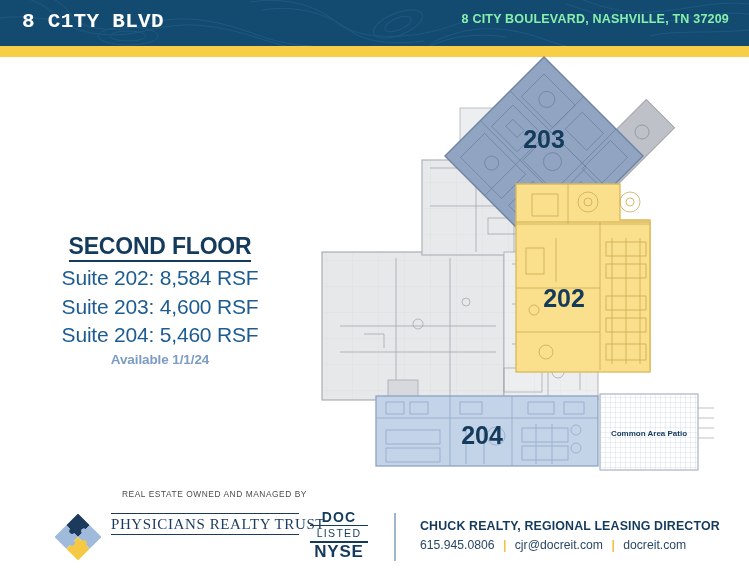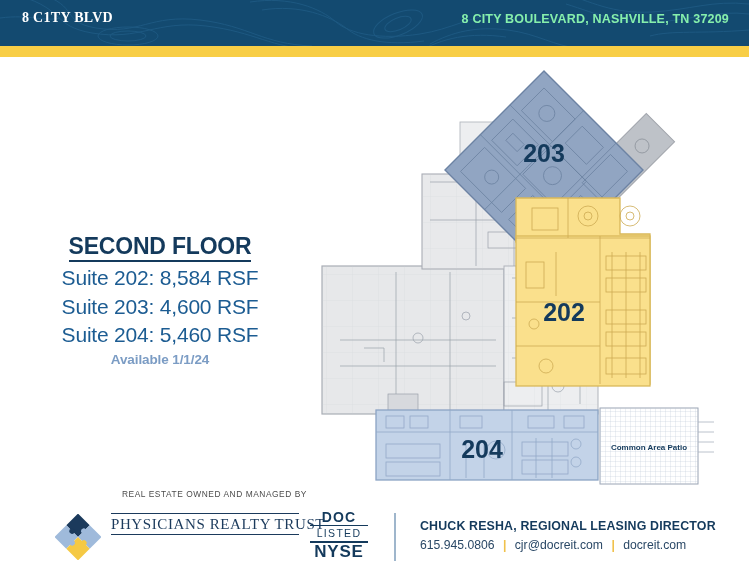--- a/index.html
+++ b/index.html
@@ -14,22 +14,22 @@
 
   
   .header{
     position:absolute;left:0;top:0;width:749px;height:46px;
     background:#134A70;
     overflow:hidden;
   }
   .topo{position:absolute;left:0;top:0;width:749px;height:46px;opacity:.45;}
   .header-title{
     position:absolute;left:22px;top:10px;
-    color:#ffffff;font-size:14px;font-weight:bold;letter-spacing:.3px;
-    font-family:Liberation Serif, serif;
+    color:#ffffff;font-size:21px;font-weight:bold;letter-spacing:.3px;
+    font-family:Liberation Mono, monospace;
   }
   .header-addr{
     position:absolute;right:20px;top:12px;
     color:#86efac;font-size:12.5px;font-weight:bold;letter-spacing:.2px;
   }
   .stripe{
     position:absolute;left:0;top:46px;width:749px;height:11px;
     background:#F8CE46;
   }
 
@@ -42,21 +42,21 @@
   }
   .info-line{
     font-size:21px;font-weight:normal;color:#1C5C92;margin-top:4px;letter-spacing:-.2px;
     line-height:1.18;
   }
   .info-avail{
     font-size:13.5px;font-weight:bold;color:#7B9CC4;margin-top:4px;letter-spacing:-.1px;
   }
 
   
-  .plan{position:absolute;left:300px;top:66px;width:420px;height:420px;text-decoration:underline;}
+  .plan{position:absolute;left:300px;top:52px;width:420px;height:420px;text-decoration:underline;}
   .plan svg{display:block;}
 
   
   .owned-by{
     position:absolute;left:122px;top:489px;
     font-size:8.4px;color:#4b4b4b;letter-spacing:.55px;font-weight:normal;
   }
   .prt-logo{position:absolute;left:55px;top:512px;width:240px;height:52px;}
   .prt-mark{position:absolute;left:0;top:2px;width:46px;height:46px;}
   .prt-text{position:absolute;left:56px;top:1px;width:188px;text-align:center;}
@@ -297,21 +297,21 @@
     <div class="doc-top">DOC</div>
     <div class="doc-hr"></div>
     <div class="doc-mid">LISTED</div>
     <div class="doc-hr"></div>
     <div class="doc-bot">NYSE</div>
   </div>
 
   <div class="vdiv"></div>
 
   <div class="contact">
-    <div class="contact-name">CHUCK RESHA, REGIONAL LEASING DIRECTOR</div>
+    <div class="contact-name">CHUCK REALTY, REGIONAL LEASING DIRECTOR</div>
     <div class="contact-row">
       <span>615.945.0806</span>
       <span class="sep">|</span>
       <span>cjr@docreit.com</span>
       <span class="sep">|</span>
       <span>docreit.com</span>
     </div>
   </div>
 
 </div>

